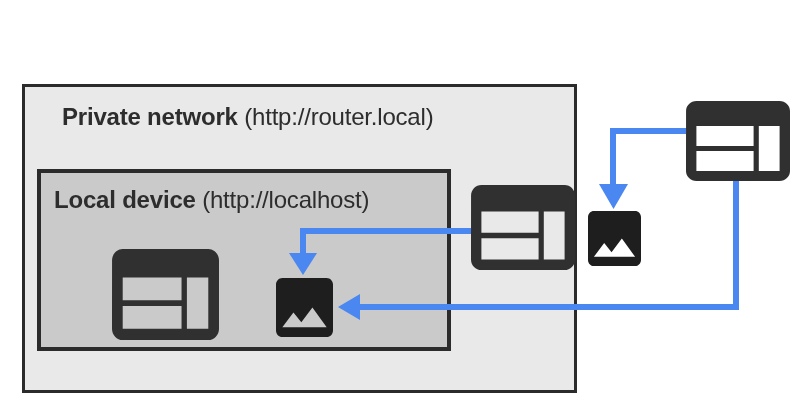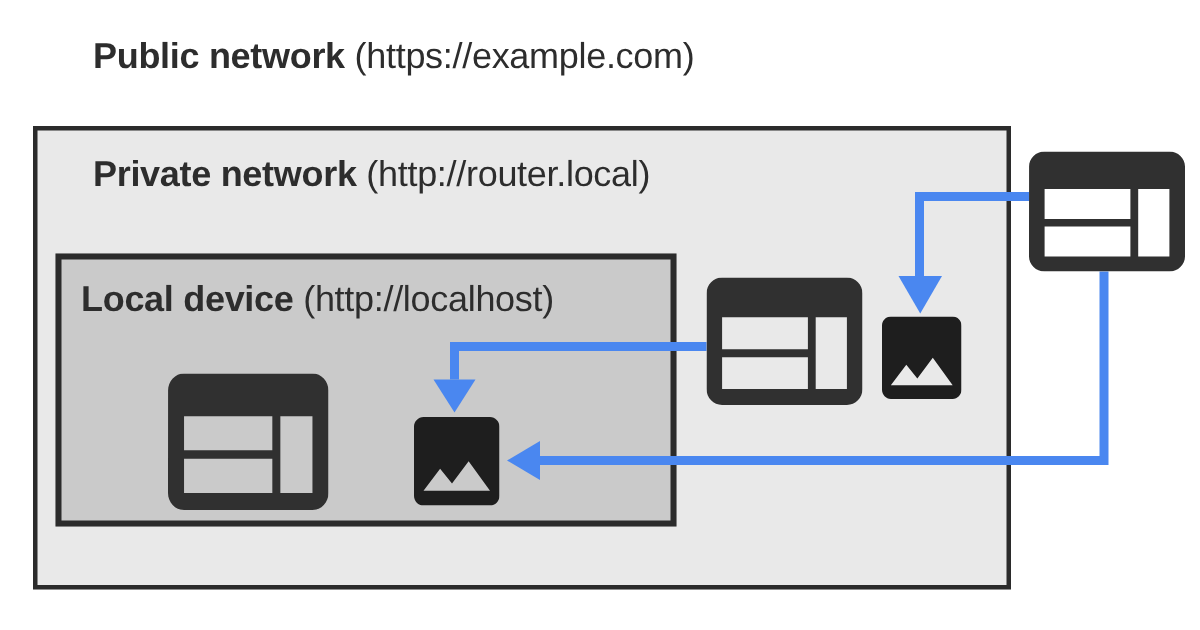--- a/index.html
+++ b/index.html
@@ -6,38 +6,34 @@
   .canvas{
     position:relative;width:800px;height:420px;overflow:hidden;
     background:var(--page-bg,#fff);
     font-family:"Liberation Sans",sans-serif;
     color:var(--text,#2d2d2d);
   }
   .netlabel{position:absolute;font-size:24px;line-height:1.15;white-space:nowrap;letter-spacing:-0.2px;}
   .bold{font-weight:700;}
   .host{font-weight:400;}
   .box{position:absolute;box-sizing:border-box;}
-  .private{left:22px;top:84px;width:652px;height:309px;border:3px solid var(--border-dark,#2b2b2b);background:var(--private-bg,#e9e9e9);text-decoration:underline;}
+  .private{left:22px;top:84px;width:555px;height:309px;border:3px solid var(--border-dark,#2b2b2b);background:var(--private-bg,#e9e9e9);text-decoration:underline;}
   .local{left:12px;top:82px;width:414px;height:182px;border:4px solid var(--border-dark,#2b2b2b);background:var(--local-bg,#cacaca);}
   .arrows{position:absolute;left:0;top:0;width:800px;height:420px;z-index:5;}
   .astroke{fill:none;stroke:var(--arrow-blue,#4a87f0);stroke-width:6;}
   .afill{fill:var(--arrow-blue,#4a87f0);}
   .icon{position:absolute;z-index:10;display:block;}
   .ic-browser{color:var(--icon-gray,#303030);}
   .ic-image{color:var(--icon-black,#1e1e1e);}
 </style>
 </head>
 <body>
 
 <div class="canvas">
 
-  <div class="netlabel" style="left:62px;top:24px;">
-    <span class="bold">Public network</span>
-    <span class="host">(https://example.com)</span>
-  </div>
 
   <div class="box private">
     <div class="netlabel" style="left:37px;top:16px;">
       <span class="bold">Private network</span>
       <span class="host">(http://router.local)</span>
     </div>
 
     <div class="box local">
       <div class="netlabel" style="left:13px;top:13px;">
         <span class="bold">Local device</span>

